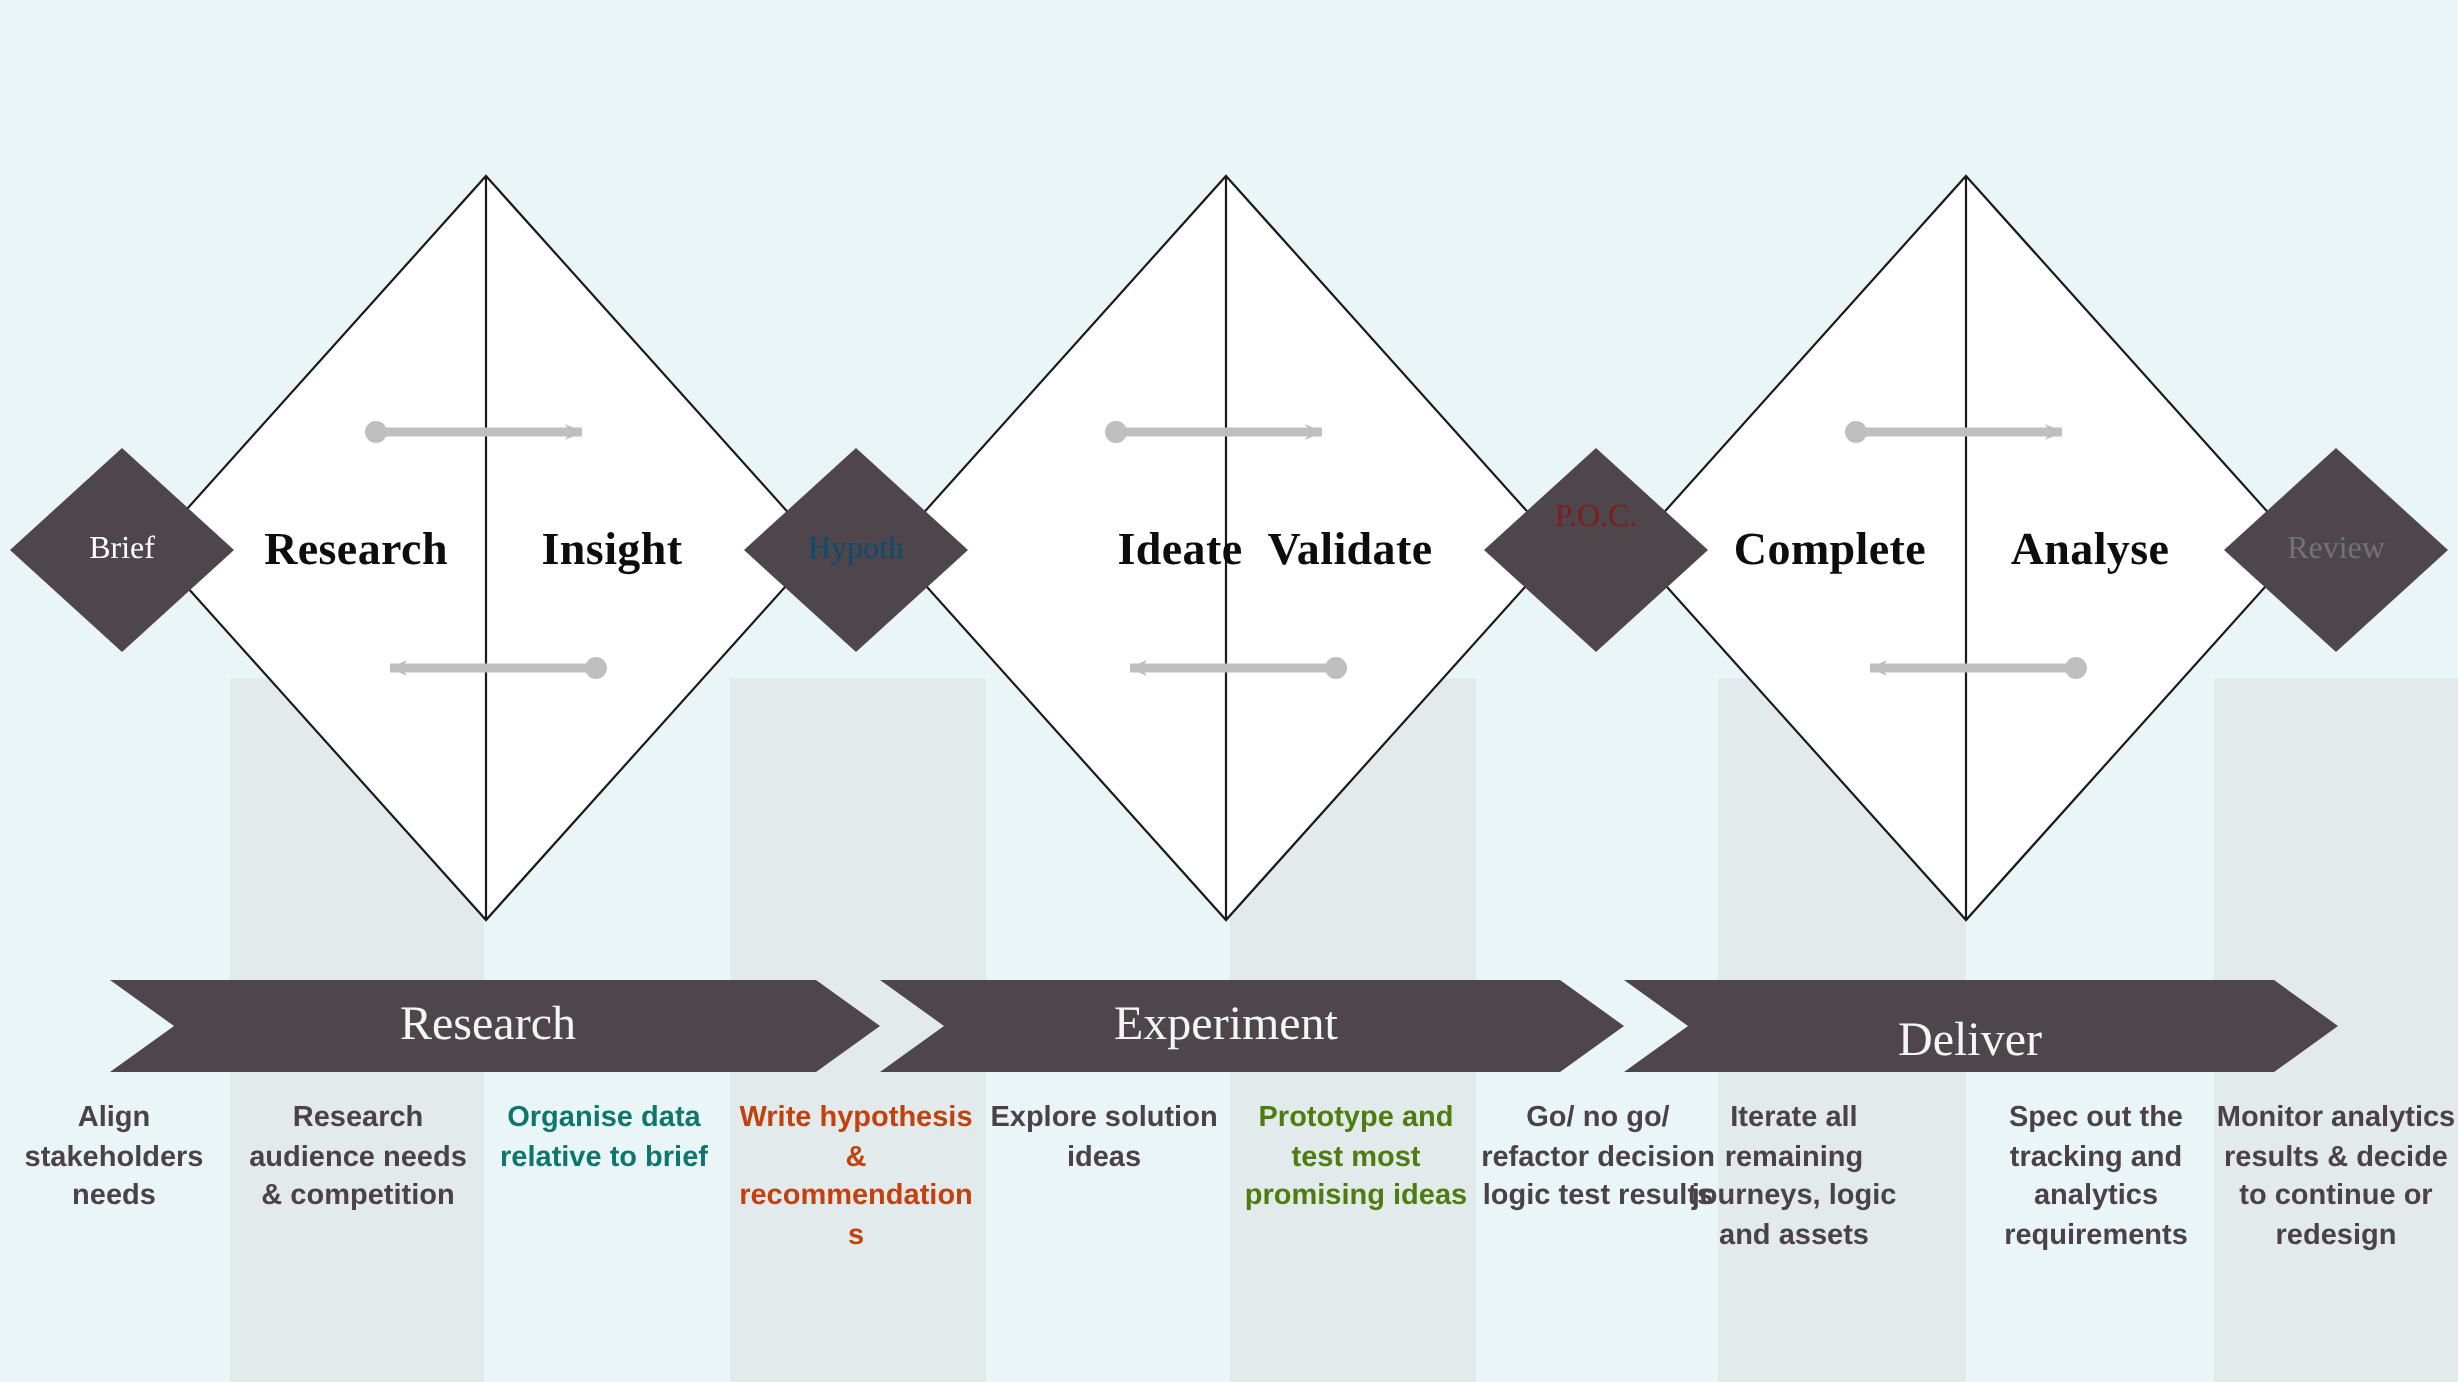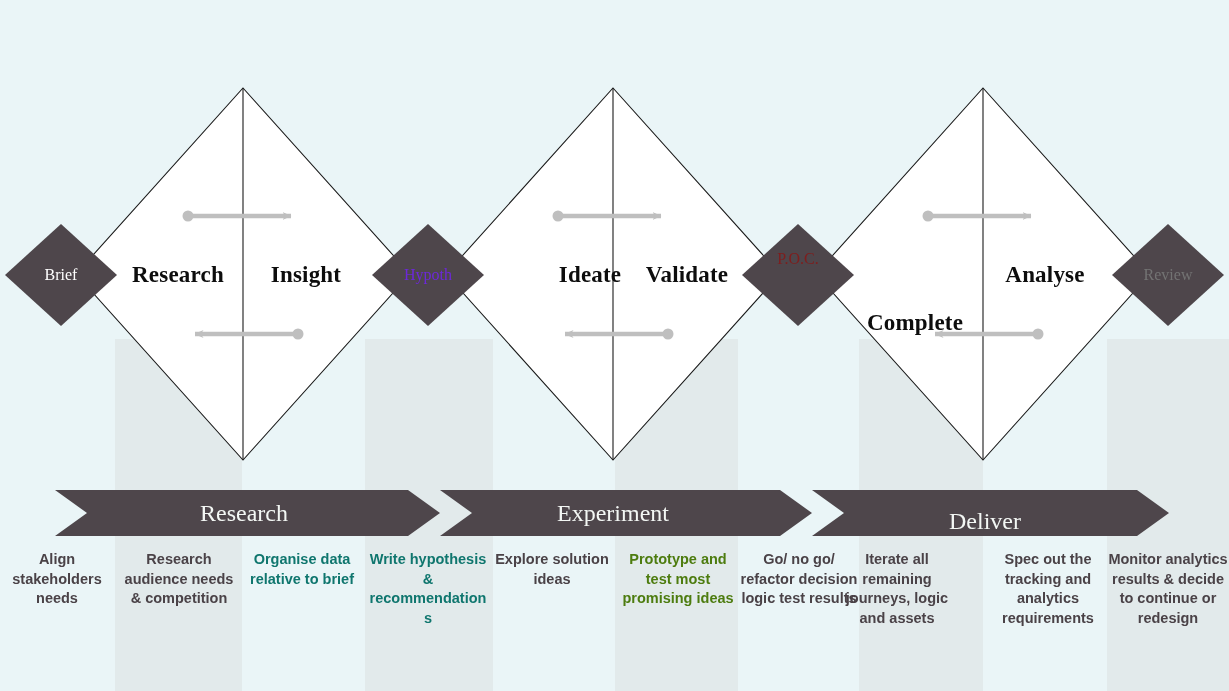--- a/index.html
+++ b/index.html
@@ -134,40 +134,40 @@
         <polygon points="428,224 484,275 428,326 372,275" fill="#4e464b"></polygon>
         <polygon points="798,224 854,275 798,326 742,275" fill="#4e464b"></polygon>
         <polygon points="1168,224 1224,275 1168,326 1112,275" fill="#4e464b"></polygon>
       </g>
   </svg>
 
   <div id="diamond-text">
       <div class="phase-label" style="left: 178px; top: 275px;">Research</div>
       <div class="phase-label" style="left: 306px; top: 275px;">Insight</div>
       <div class="phase-label" style="left: 551px; top: 275px; margin-left: 39px;">Ideate</div>
-      <div class="phase-label" style="left: 675px; top: 275px; margin-left: 12px;">Validate</div>
-      <div class="phase-label" style="left: 915px; top: 275px; margin-top: 48px;">Complete</div>
+      <div class="phase-label" style="left: 675px; top: 275px;">Validate</div>
+      <div class="phase-label" style="left: 915px; top: 275px;">Complete</div>
       <div class="phase-label" style="left: 1045px; top: 275px;">Analyse</div>
     </div>
   <div id="node-text">
       <div class="node-label" style="left: 61px; top: 275px; color: rgb(255, 255, 255);">Brief</div>
-      <div class="node-label" style="left: 428px; top: 275px; color: #6d28d9;">Hypoth</div>
+      <div class="node-label" style="left: 428px; top: 275px; color: #0c4a6e;">Hypoth</div>
       <div class="node-label" style="left: 798px; top: 259px; color: #7f1d1d;">P.O.C.</div>
       <div class="node-label" style="left: 1168px; top: 275px; color: #737373;">Review</div>
     </div>
   <div id="banner-text">
       <div class="banner-label" style="left: 244px; top: 513px; color: rgb(243, 247, 244);">Research</div>
       <div class="banner-label" style="left: 613px; top: 513px; color: rgb(243, 247, 244); text-align: center;">Experiment</div>
       <div class="banner-label" style="left: 985px; top: 521px; color: rgb(243, 247, 244);">Deliver</div>
     </div>
   <div id="activity-text">
       <div class="activity" style="left: -4px; color: rgb(74, 66, 71);">Align stakeholders needs</div>
       <div class="activity" style="left: 118px; color: rgb(74, 66, 71); text-align: center;">Research audience needs &amp; competition</div>
       <div class="activity" style="left: 241px; color: #0f766e;">Organise data relative to brief</div>
-      <div class="activity" style="left: 367px; color: #0f766e;">Write hypothesis &amp; recommendations</div>
+      <div class="activity" style="left: 367px; color: #c2410c;">Write hypothesis &amp; recommendations</div>
       <div class="activity" style="left: 491px; color: rgb(74, 66, 71);">Explore solution ideas</div>
       <div class="activity" style="left: 617px; color: #4d7c0f;">Prototype and test most promising ideas</div>
       <div class="activity" style="left: 738px; color: rgb(74, 66, 71);">Go/ no go/ refactor decision logic test results</div>
       <div class="activity" style="left: 836px; color: rgb(74, 66, 71);">Iterate all remaining journeys, logic and assets</div>
       <div class="activity" style="left: 987px; color: rgb(74, 66, 71);">Spec out the tracking and analytics requirements</div>
       <div class="activity" style="left: 1107px; color: rgb(74, 66, 71);">Monitor analytics results &amp; decide to continue or redesign</div>
     </div>
 
 </div>
 

